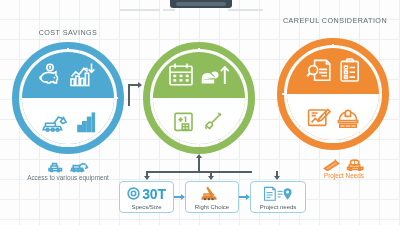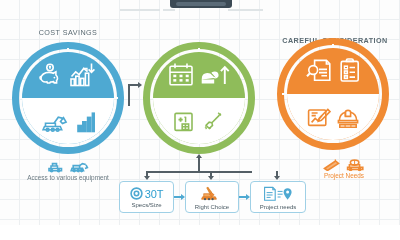--- a/index.html
+++ b/index.html
@@ -37,21 +37,21 @@
   .topstrip .s2{left:163px;width:12px;}
   .topstrip .s3{left:228px;width:35px;}
 
   
   .heading{
     position:absolute;text-align:center;color:#5a6a72;
     font-size:7.2px;letter-spacing:.45px;line-height:9px;font-weight:500;
   }
   .h-cost{left:8px;top:28px;width:120px;}
   .h-flex{left:140px;top:28px;width:120px;}
-  .h-care{left:276px;top:36px;width:118px;font-weight:bold;}
+  .h-care{left:276px;top:16px;width:118px;}
 
   
   .node{position:absolute;}
   .ring{
     position:absolute;border-radius:50%;
     box-sizing:border-box;
   }
   .ring .gapline{position:absolute;background:#fdfdfd;}
   .inner{
     position:absolute;border-radius:50%;overflow:hidden;
@@ -106,21 +106,21 @@
   .conn.bl{background:#4ea9d2;}
 
   
   .fbox{
     position:absolute;box-sizing:border-box;
     border:1px solid #9fd0e6;border-radius:4px;background:#ffffff;
     display:flex;flex-direction:column;align-items:center;justify-content:center;
     padding-top:2px;
   }
   .fbox .lab{font-size:6px;color:#4a5a63;line-height:8px;margin-top:1px;}
-  .fbox .big{font-size:11px;font-weight:normal;color:#2f9fd0;letter-spacing:-.2px;}
+  .fbox .big{font-size:14px;font-weight:bold;color:#2f9fd0;letter-spacing:-.2px;}
   .frow{display:flex;align-items:center;justify-content:center;gap:2px;}
   #b1{left:119px;top:181px;width:55px;height:32px;}
   #b2{left:185px;top:181px;width:54px;height:32px;}
   #b3{left:250px;top:181px;width:56px;height:32px;}
 </style>
 </head>
 <body>
 
 <div id="stage">
 

